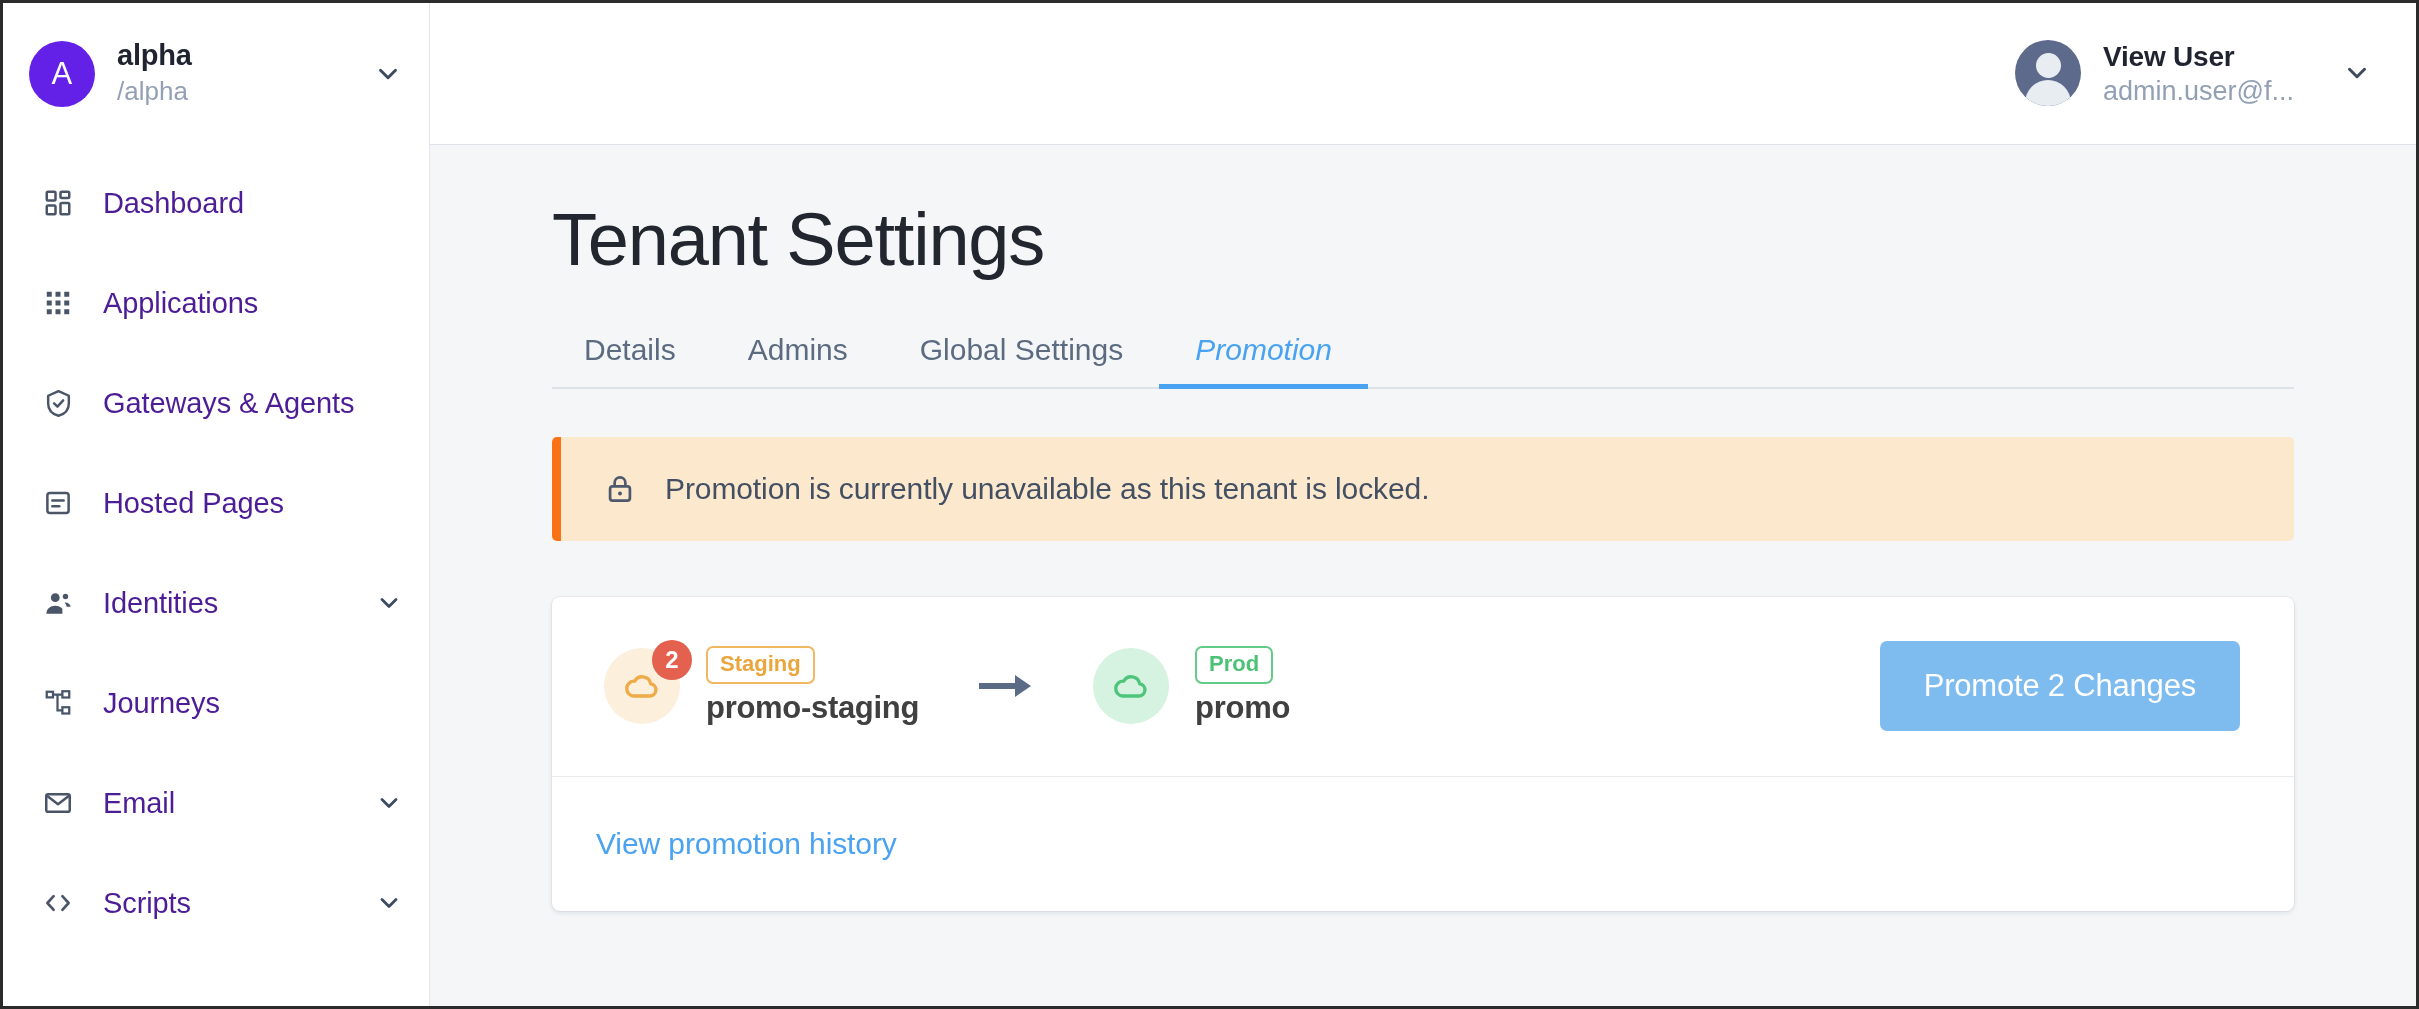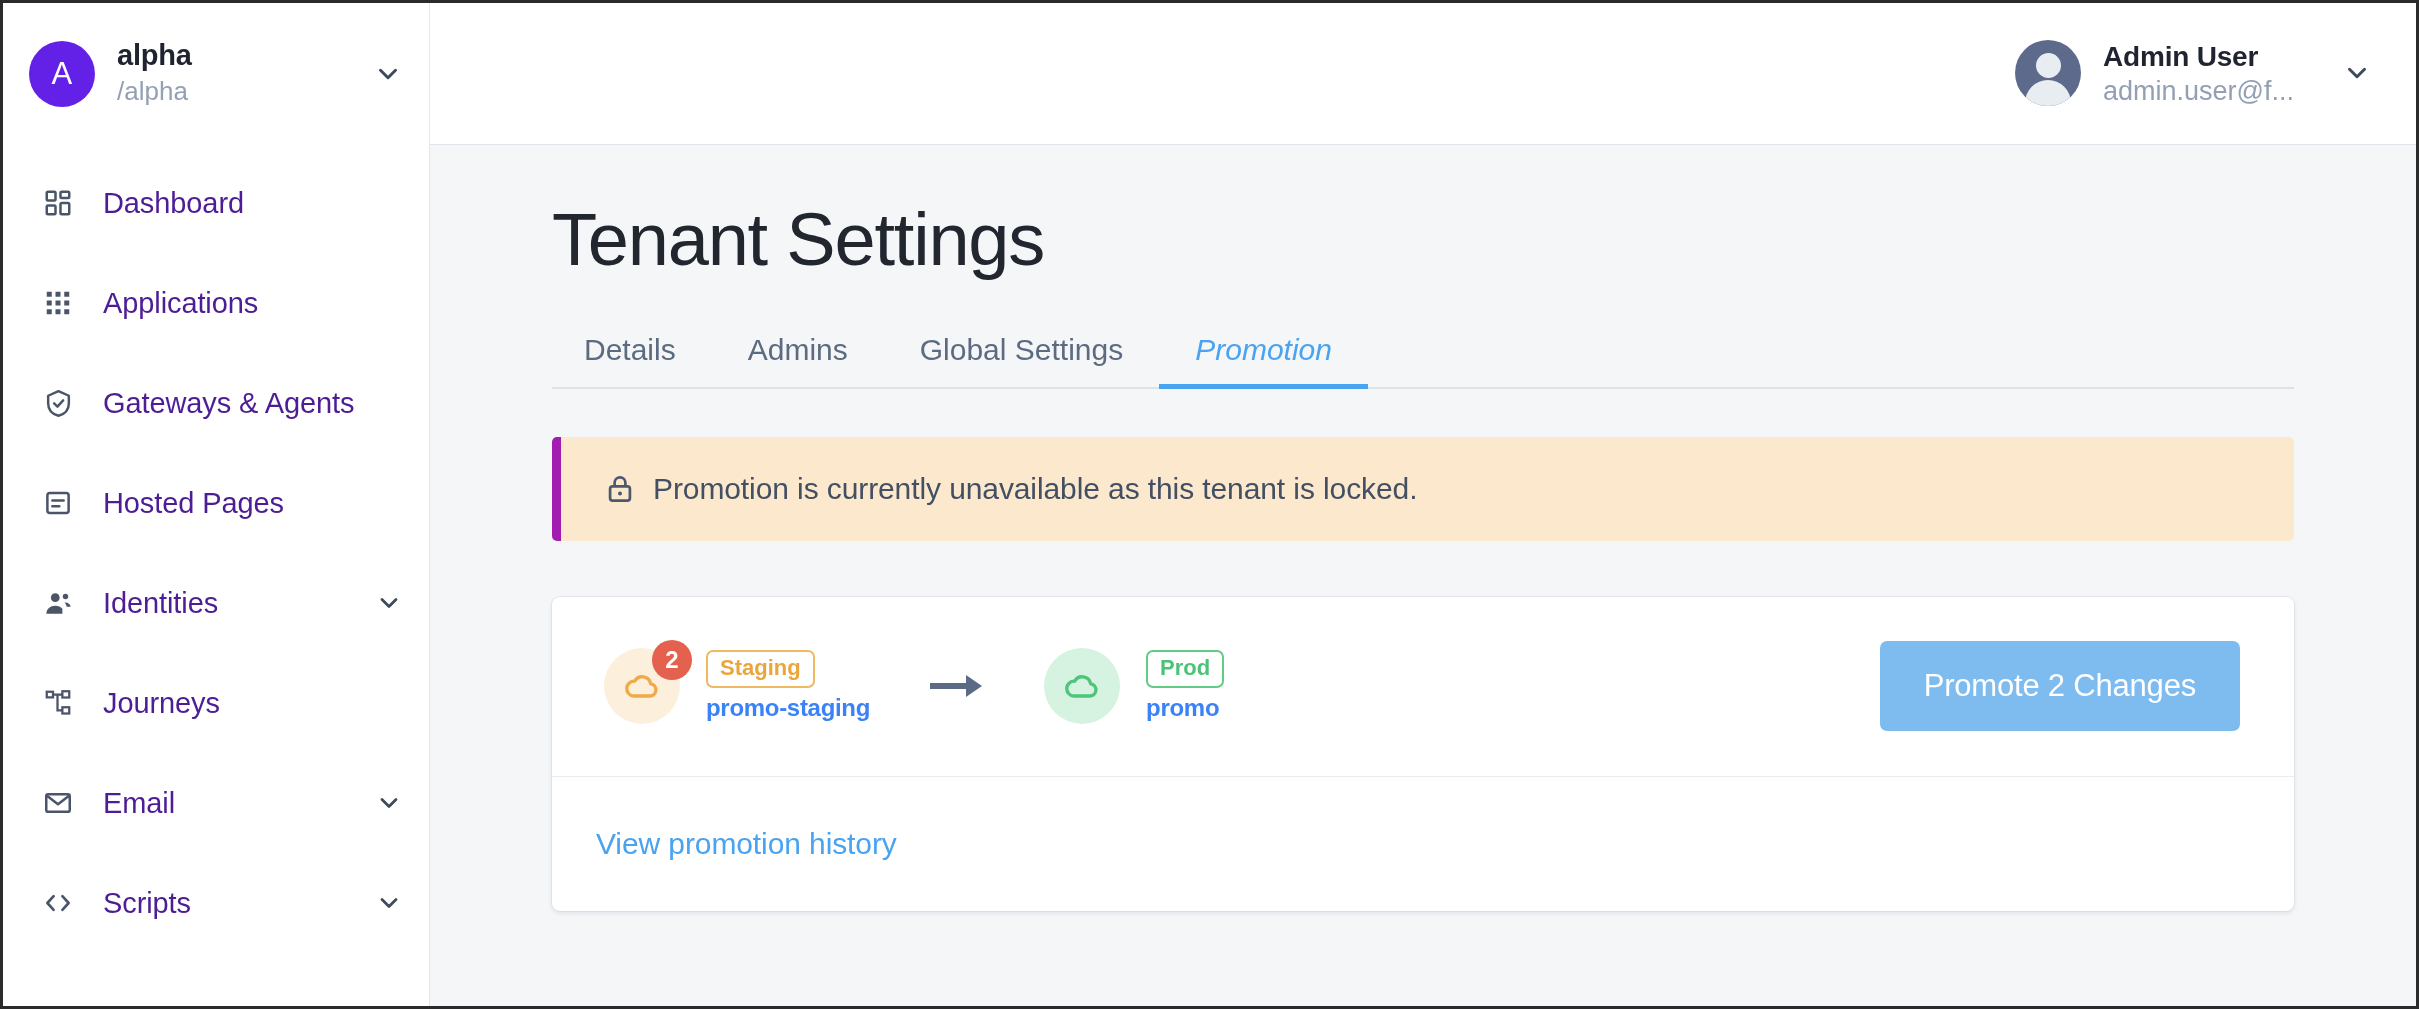--- a/index.html
+++ b/index.html
@@ -186,27 +186,27 @@
     content: "";
     position: absolute;
     left: 0; right: 0; bottom: -2px;
     height: 5px;
     background: #4aa3f0;
   }
 
   
   .banner {
     background: #fbe8cd;
-    border-left: 9px solid #a21caf;
+    border-left: 9px solid #f97316;
     border-radius: 5px;
     height: 104px;
     display: flex;
     align-items: center;
     padding-left: 42px;
-    gap: 16px;
+    gap: 28px;
     margin-bottom: 56px;
   }
   .banner-icon { flex: 0 0 auto; color: #4d586c; display:flex; }
   .banner-text {
     font-size: 30px;
     color: #434f63;
     letter-spacing: -0.1px;
   }
 
   
@@ -254,23 +254,23 @@
     align-self: flex-start;
     font-size: 22px;
     font-weight: 700;
     padding: 3px 12px 5px 12px;
     border-radius: 7px;
     line-height: 1.2;
   }
   .env-tag.staging { color: #eaa63c; border: 2px solid #f0b860; }
   .env-tag.prod    { color: #4cc276; border: 2px solid #62cb86; }
   .env-name {
-    font-size: 24px;
+    font-size: 31px;
     font-weight: 700;
-    color: #3b82f6;
+    color: #404040;
     letter-spacing: -0.3px;
   }
   .arrow {
     margin: 0 60px 0 58px;
     display: flex;
     align-items: center;
     color: #5c6b85;
   }
   .card-spacer { flex: 1 1 auto; }
   .promote-btn {
@@ -436,21 +436,21 @@
 
   <section class="main">
 
     <header class="topbar">
       <div class="user-box">
         <div class="user-avatar">
           <div class="ua-head"></div>
             <div class="ua-body"></div>
         </div>
         <div class="user-text">
-          <div class="user-name">Admin User</div>
+          <div class="user-name">View User</div>
           <div class="user-email">admin.user@f...</div>
         </div>
         <span class="user-chev">
           <svg width="30" height="30" viewBox="0 0 24 24" fill="none" stroke="currentColor" stroke-width="2.4" stroke-linecap="round" stroke-linejoin="round">
               <polyline points="6 9 12 15 18 9"></polyline>
             </svg>
         </span>
       </div>
     </header>
 

